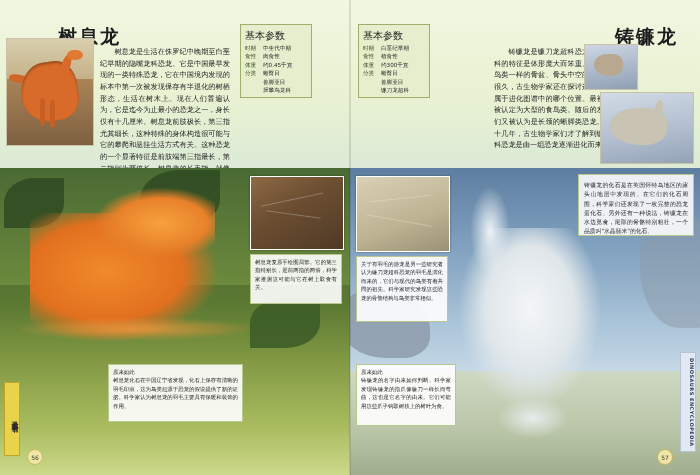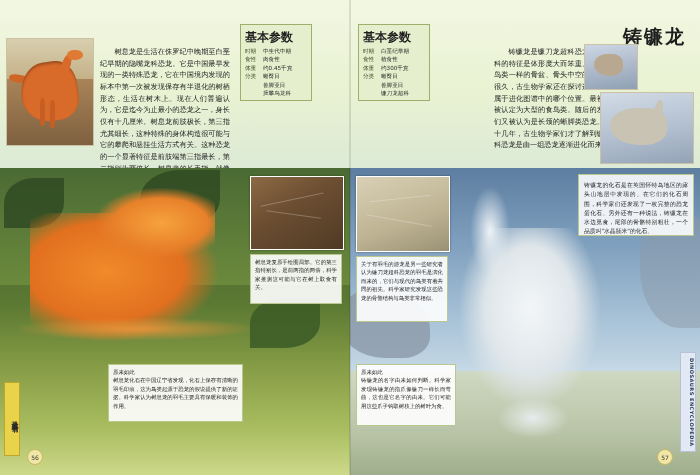--- a/index.html
+++ b/index.html
@@ -30,21 +30,21 @@
   .lp-photo .neck{position:absolute;left:62%;top:14%;width:10%;height:30%;background:#d96b2a;
     border-radius:40%;transform:rotate(18deg);}
   .lp-photo .head{position:absolute;left:70%;top:10%;width:18%;height:10%;background:#e07a33;
     border-radius:50%;}
   .lp-photo .tail{position:absolute;left:2%;top:34%;width:26%;height:8%;background:#cf6527;
     border-radius:40%;transform:rotate(10deg);}
   .lp-photo .leg{position:absolute;width:6%;height:26%;background:#c75f24;border-radius:30%;}
 
   .infobox{position:absolute;width:72px;border:1px solid #9fae6a;background:#e6efcd;
     font-size:5.6px;line-height:1.5;color:#2a2a2a;padding:3px 4px;box-sizing:border-box;}
-  .infobox .ib-title{font-weight:bold;font-size:12px;color:#1f1f1f;margin-bottom:1px;}
+  .infobox .ib-title{font-weight:normal;font-size:10px;color:#1f1f1f;margin-bottom:1px;}
   .infobox .ib-row{display:flex;}
   .infobox .ib-k{width:18px;flex:0 0 18px;color:#3a4a20;}
   .infobox .ib-v{flex:1;}
 
   .lp-mid{position:absolute;left:0;top:168px;width:350px;height:307px;
     background:linear-gradient(180deg,#3f5c2c 0%,#49682f 20%,#5d7a33 45%,#8fa54a 70%,#c3d07a 100%);}
   .scene-sky{position:absolute;left:0;top:0;width:100%;height:38%;
     background:linear-gradient(180deg,#4a6a34,#6c8a3c);}
   .scene-fern{position:absolute;border-radius:50% 0 50% 0;background:#2f4a22;opacity:.85;}
   .scene-ground{position:absolute;left:0;bottom:0;width:100%;height:40%;
@@ -70,21 +70,21 @@
     color:#2a2a2a;text-align:center;padding:4px 0;box-sizing:border-box;font-weight:bold;}
   .tab-right{background:#e3e9f4;border-color:#b6c2d8;color:#2b3a55;font-size:5px;
     writing-mode:vertical-rl;text-orientation:mixed;letter-spacing:.5px;}
   .pagenum{position:absolute;width:14px;height:14px;border-radius:50%;background:#f0e6a8;
     border:1px solid #c8b95e;font-size:6px;color:#3a3a2a;display:flex;align-items:center;
     justify-content:center;}
 
   
   .rp-top{position:absolute;left:0;top:0;width:350px;height:168px;
     background:linear-gradient(180deg,#f2f7e2 0%,#e9f2d2 55%,#dcead6 100%);}
-  .rp-title{position:absolute;right:14px;top:24px;font-size:19px;font-weight:bold;color:#1d1d1d;
+  .rp-title{position:absolute;right:22px;top:24px;font-size:19px;font-weight:bold;color:#1d1d1d;
     letter-spacing:2px;}
   .rp-body{position:absolute;right:74px;top:46px;width:132px;font-size:7.2px;line-height:1.62;
     color:#232323;text-align:justify;}
   .rp-photo{position:absolute;right:6px;top:50px;width:60px;height:86px;border:1px solid #c9c2a8;
     background:linear-gradient(170deg,#cdd7e4,#aebacb 50%,#8fa0b4);overflow:hidden;}
   .rp-photo2{position:absolute;right:6px;top:98px;width:86px;height:64px;border:1px solid #c9c2a8;
     background:linear-gradient(170deg,#d2dbe6,#b2bfd0 55%,#93a3b6);overflow:hidden;}
   .rp-mid{position:absolute;left:0;top:168px;width:350px;height:307px;
     background:linear-gradient(180deg,#5d7ea0 0%,#7fa0be 25%,#a9c3d8 50%,#cfe0ea 72%,#e7eef2 100%);}
   .rp-ground{position:absolute;left:0;bottom:0;width:100%;height:34%;
@@ -95,20 +95,21 @@
   .spine{position:absolute;left:349px;top:0;width:2px;height:475px;background:rgba(0,0,0,.10);}
 </style>
 </head>
 <body>
 
 <div class="spread">
 
   <div class="page">
     <div class="lp-topbg"></div>
 
+    <div class="lp-title">树息龙</div>
 
     <div class="lp-body bodytext-ind">树息龙是生活在侏罗纪中晚期至白垩纪早期的隐嘴龙科恐龙。它是中国最早发现的一类特殊恐龙，它在中国境内发现的标本中第一次被发现保存有半退化的树栖形态，生活在树木上。现在人们普遍认为，它是迄今为止最小的恐龙之一，身长仅有十几厘米。树息龙前肢极长，第三指尤其细长，这种特殊的身体构造很可能与它的攀爬和悬挂生活方式有关。这种恐龙的一个显著特征是前肢端第三指最长，第二指则为两倍长。树息龙的长手指，就像我们的拇指。</div>
 
     <div class="lp-photo">
       <div class="sky"></div>
       <div class="ground"></div>
       <div class="tail"></div>
       <div class="dino"></div>
       <div class="neck"></div>
       <div class="head"></div>

